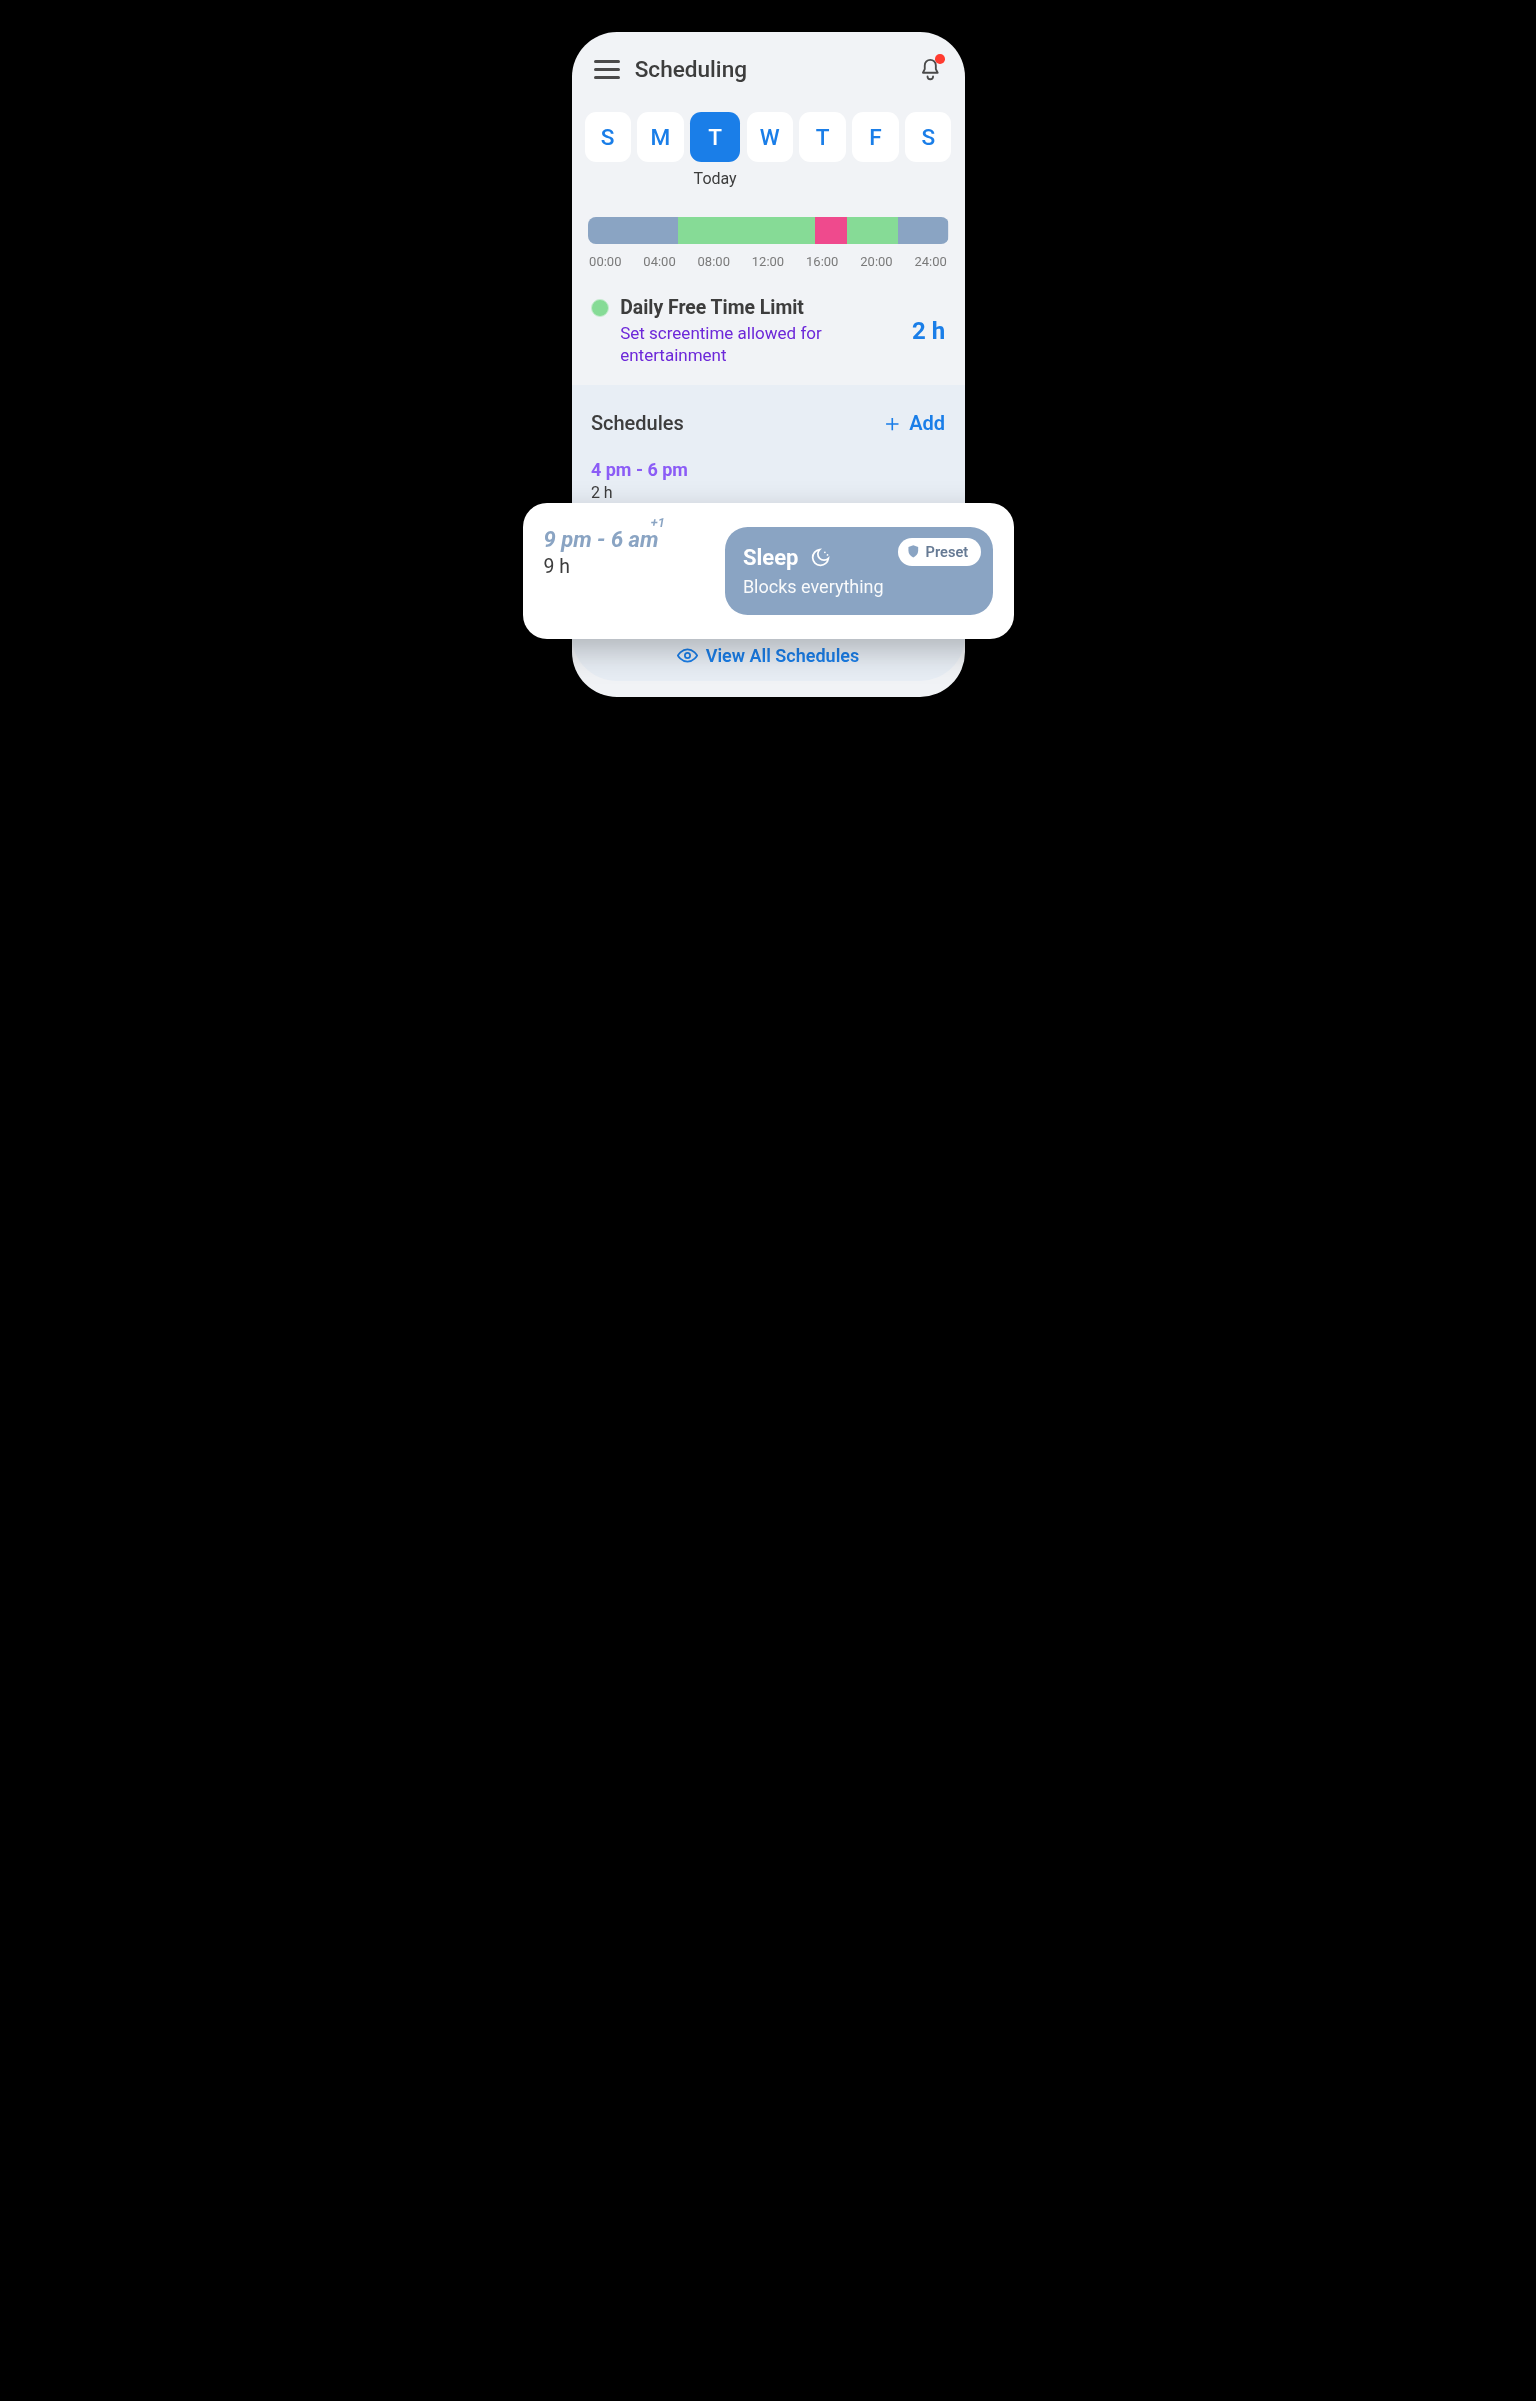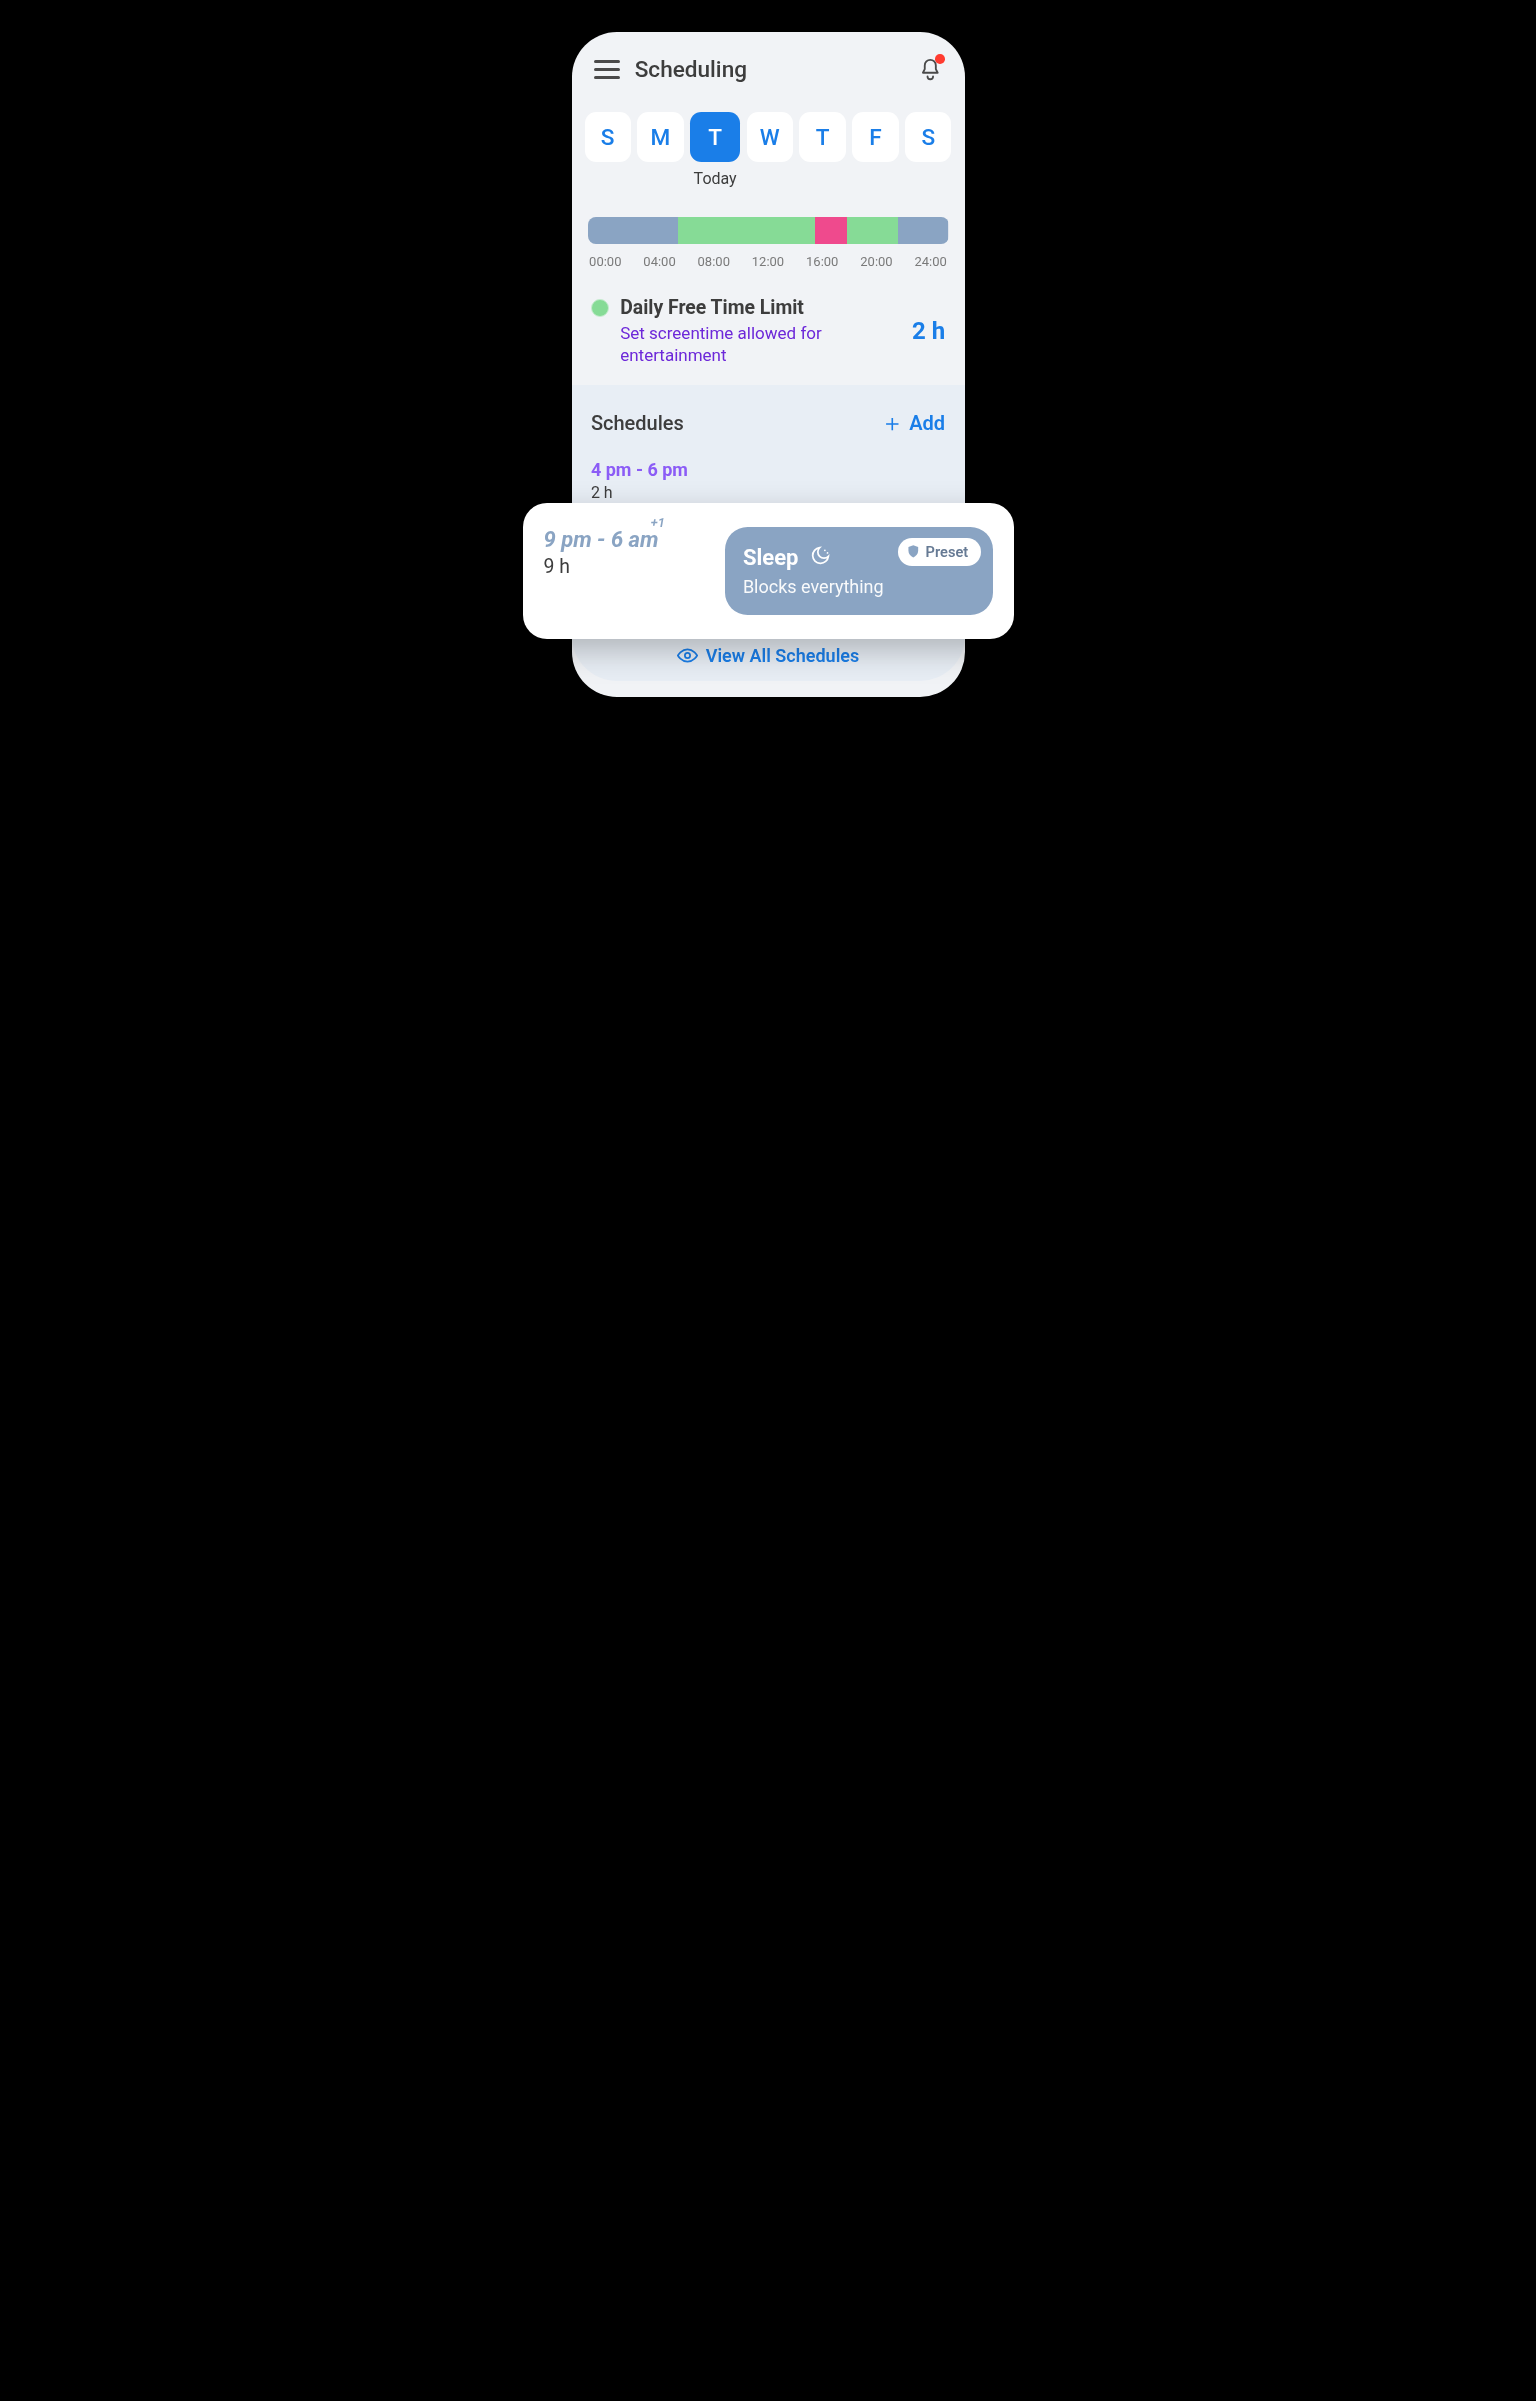--- a/index.html
+++ b/index.html
@@ -182,21 +182,21 @@
   .float-dur { font-size: 19.4px; color: #3d3d3d; margin-top: 3.2px; }
   .float-badge {
     flex: 1;
     background: #8aa4c3;
     border-radius: 22.6px;
     padding: 18px 18px;
     color: #fff;
     position: relative;
     cursor: pointer;
   }
-  .float-badge .bname { font-size: 22px; font-weight: 700; display: flex; gap: 12px; }
+  .float-badge .bname { font-size: 22px; font-weight: 700; display: flex; align-items: center; gap: 12px; }
   .float-badge .bsub { font-size: 18px; margin-top: 6.5px; opacity: 0.95; }
   .preset-chip {
     position: absolute; top: 11.3px; right: 11.3px;
     background: #fff;
     color: #667a94;
     border-radius: 16px;
     padding: 4.9px 13px 4.9px 8px;
     font-size: 14.6px; font-weight: 600;
     display: flex; align-items: center; gap: 4.9px;
   }

